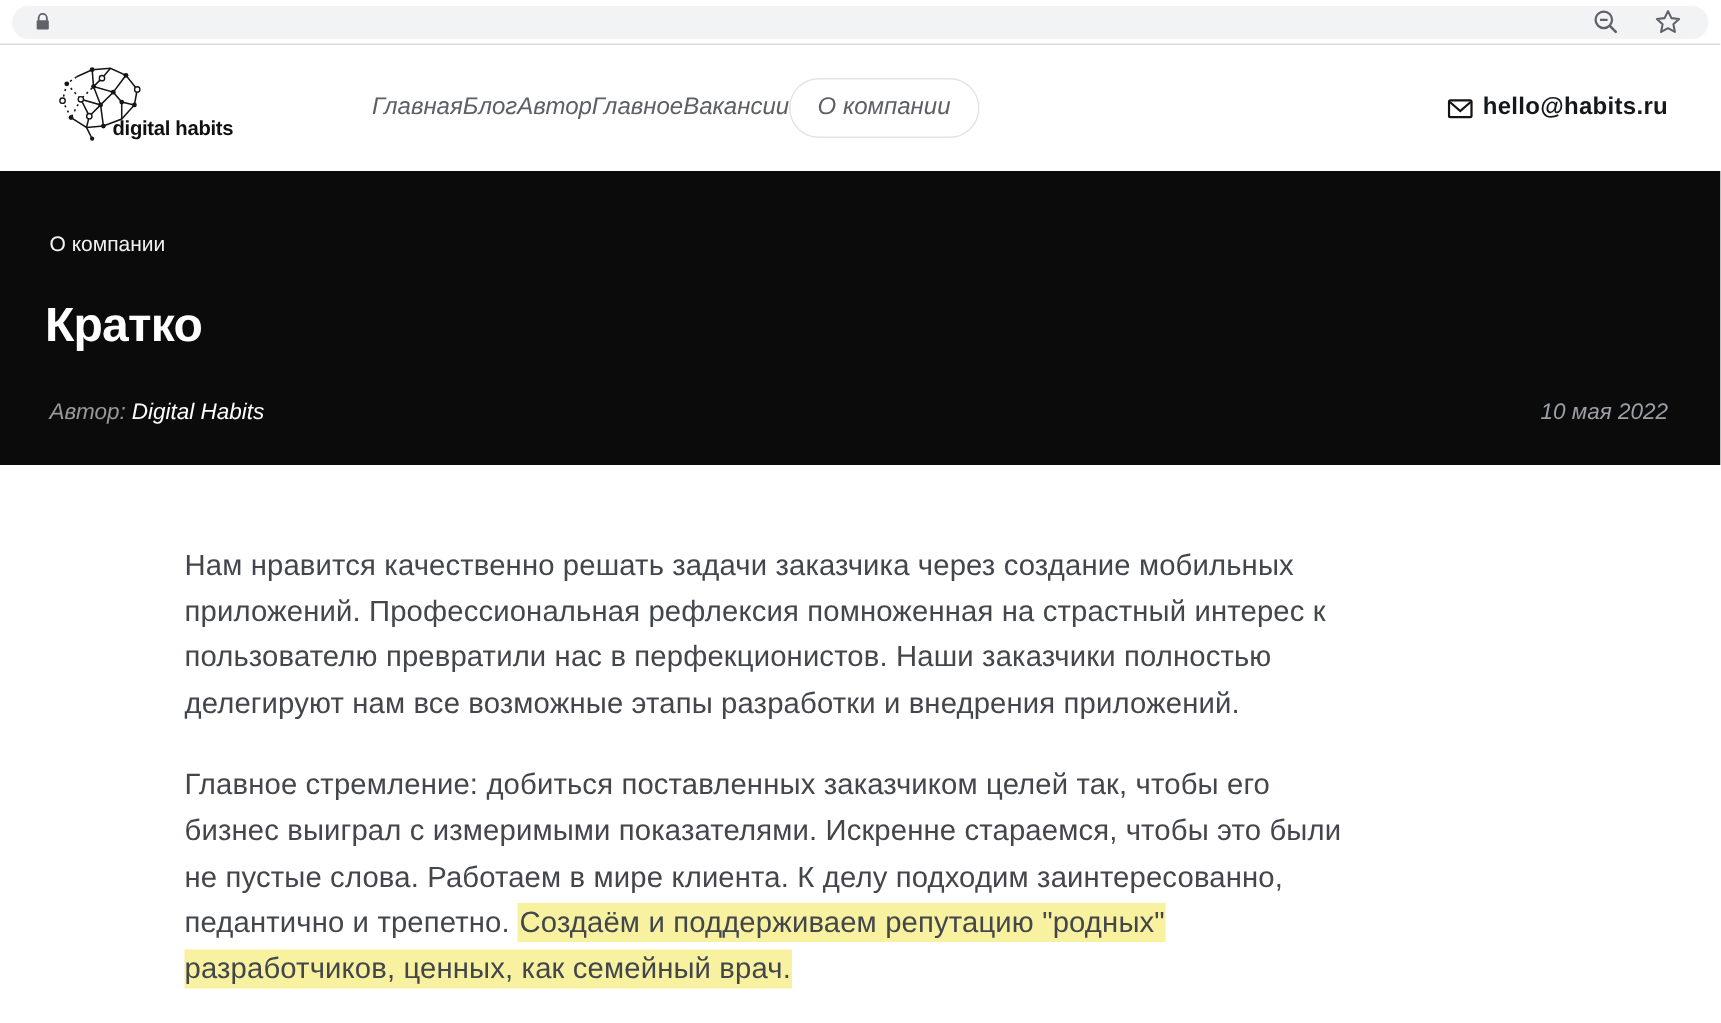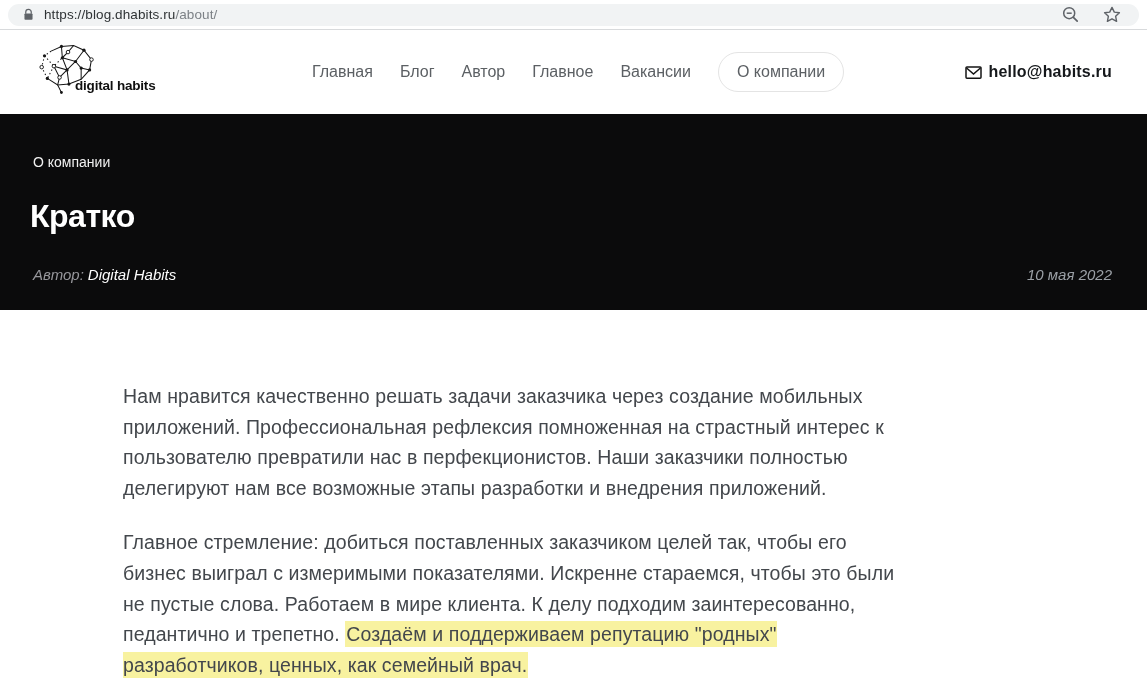--- a/index.html
+++ b/index.html
@@ -20,54 +20,53 @@
   .url{font-size:13.5px;margin-left:9px;color:#2e3234;letter-spacing:.1px;flex:1;white-space:nowrap;}
   .url .path{color:#7c8186}
   .omni-actions{display:flex;align-items:center;gap:24px;margin-left:auto;padding-right:4px}
 
   
   .site-header{height:84px;background:#fff;display:flex;align-items:center;}
   .logo{position:relative;width:165px;height:62px;margin-left:33px;align-self:flex-start;margin-top:9px;cursor:pointer;}
   .logo svg{position:absolute;left:4px;top:1px}
   .logo-text{position:absolute;left:42px;top:39px;font-size:13.5px;font-weight:bold;
     letter-spacing:-.2px;color:#101010;white-space:nowrap;}
-  .main-nav{display:flex;align-items:center;gap:27px;margin-left:114px;}
+  .main-nav{display:flex;align-items:center;margin-left:50px;font-style:italic;}
   .nav-item{font-size:16px;color:var(--nav_text);cursor:pointer;white-space:nowrap;}
   .nav-item.active{border:1px solid var(--pill_border);border-radius:22px;padding:10px 18px;}
   .header-email{margin-left:auto;margin-right:35px;display:flex;align-items:center;gap:7px;cursor:pointer;}
   .header-email .email-text{font-size:16px;font-weight:bold;color:#15181b;letter-spacing:.2px}
 
   
   .hero{height:196px;background:var(--hero_bg);color:var(--hero_text);
     padding:40px 35px 0 33px;display:flex;flex-direction:column;}
   .breadcrumb{font-size:14px;line-height:16px;color:#f1f1f1;cursor:pointer;width:max-content;}
   .hero-title{margin-top:20px;margin-left:-3px;font-size:32px;line-height:52px;font-weight:bold;
     letter-spacing:-.5px;color:var(--hero_text);}
   .hero-meta{margin-top:24px;display:flex;justify-content:space-between;align-items:baseline;font-size:15px;line-height:17px;font-style:italic;}
   .author-label{color:#97979c}
   .author-name{color:#fdfdfd;margin-left:4px}
   .hero-date{color:var(--muted_text)}
 
   
   .article{background:#fff;padding:52px 0 0 123px;}
   .article p{width:905px;font-size:19.5px;line-height:30.6px;letter-spacing:.1px;
-    color:var(--body_text);white-space:pre-line;margin-top:19px;}
+    color:var(--body_text);white-space:pre-line;}
   .article p + p{margin-top:24px;}
   mark{background:var(--highlight);color:inherit;padding:2px 1px;}
 </style>
 </head>
 <body>
 
 <div class="browser-bar">
   <div class="omnibox">
     <svg width="13" height="15" viewBox="0 0 18 18">
       <path d="M5.2 8V5.6a3.8 3.8 0 017.6 0V8" fill="none" stroke="#5f6368" stroke-width="1.7"></path>
       <rect x="3.4" y="7.6" width="11.2" height="8.6" rx="1.2" fill="#5f6368"></rect>
     </svg>
-    <span class="url"><span>https://blog.dhabits.ru</span><span class="path">/about/</span></span>
     <span class="omni-actions">
       <svg width="17" height="17" viewBox="0 0 17 17">
         <circle cx="7.2" cy="7.2" r="5.5" fill="none" stroke="#5f6368" stroke-width="1.5"></circle>
         <line x1="4.7" y1="7.2" x2="9.7" y2="7.2" stroke="#5f6368" stroke-width="1.5"></line>
         <line x1="11.4" y1="11.4" x2="15.2" y2="15.2" stroke="#5f6368" stroke-width="1.7" stroke-linecap="round"></line>
       </svg>
       <svg width="18" height="17" viewBox="0 0 18 17">
         <path d="M9 1.4l2.3 4.7 5.1.6-3.8 3.5 1 5.1L9 12.8l-4.6 2.5 1-5.1L1.6 6.7l5.1-.6z" fill="none" stroke="#5f6368" stroke-width="1.4" stroke-linejoin="round"></path>
       </svg>
     </span>

